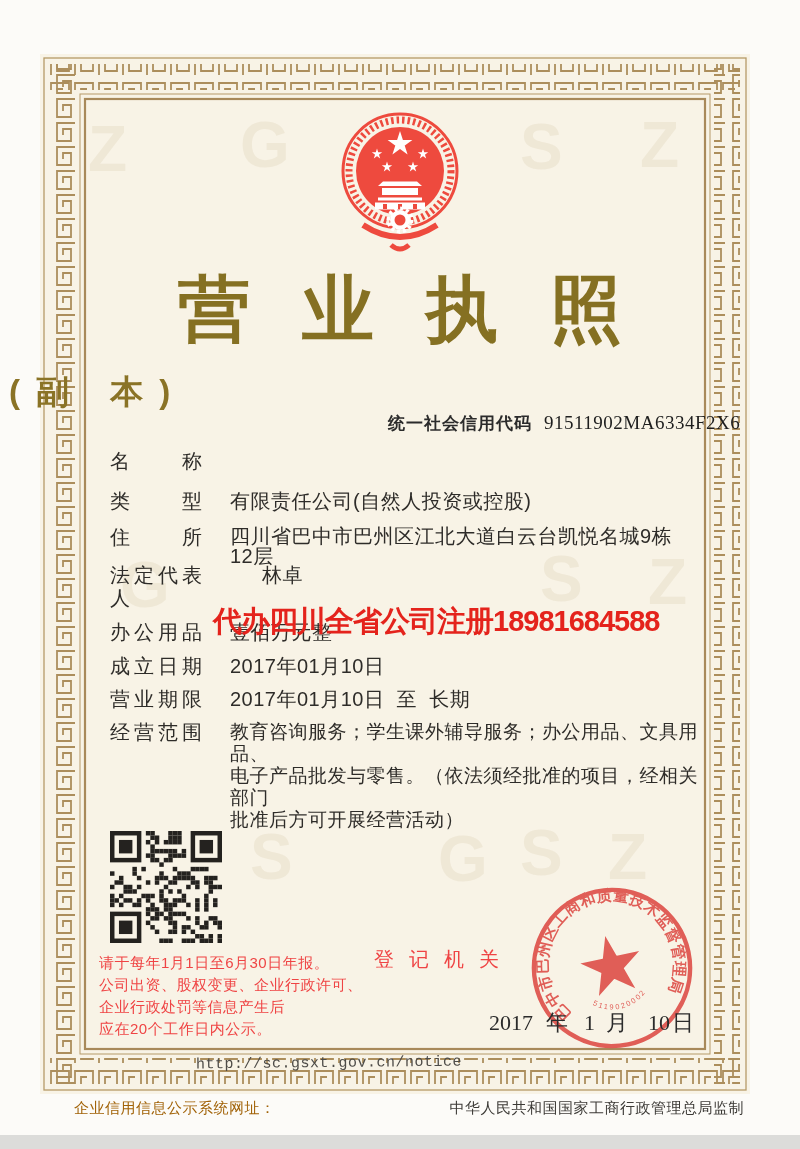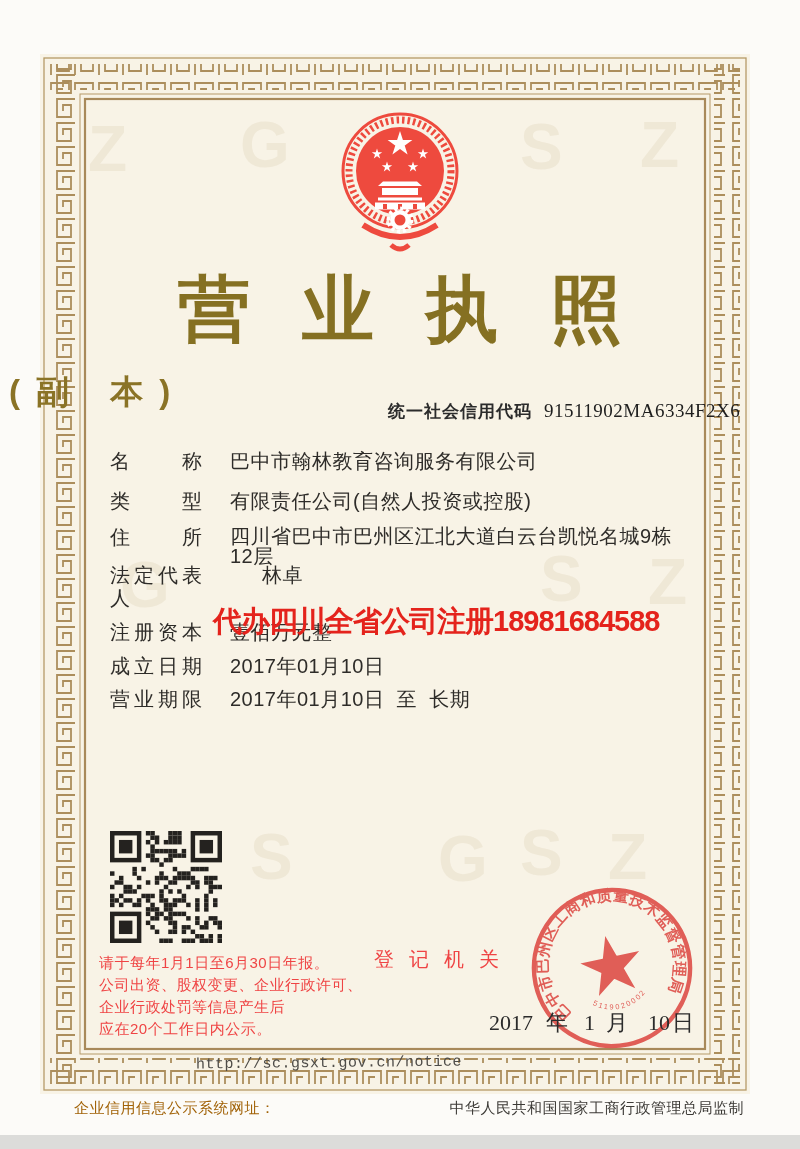--- a/index.html
+++ b/index.html
@@ -9,21 +9,21 @@
   .paper{position:absolute;left:40px;top:54px;width:710px;height:1040px;background:#f8f3e6;}
   #frame-svg{position:absolute;left:0;top:0;pointer-events:none;}
 
   .bg-letter{position:absolute;font-weight:bold;font-size:64px;color:rgba(168,138,80,0.10);letter-spacing:6px;pointer-events:none;}
 
   .emblem{position:absolute;left:333px;top:106px;width:134px;height:152px;}
 
   .cert-title{position:absolute;left:0;top:262px;width:800px;text-align:center;font-size:72px;font-weight:900;color:#857022;letter-spacing:52px;padding-left:52px;box-sizing:border-box;margin:0;}
   .cert-subtitle{position:absolute;left:0;top:370px;width:792px;text-align:left;font-size:33px;font-weight:bold;color:#8a7326;letter-spacing:16px;padding-left:9px;box-sizing:border-box;}
 
-  .credit-line{position:absolute;left:388px;top:400px;white-space:nowrap;}
+  .credit-line{position:absolute;left:388px;top:412px;white-space:nowrap;}
   .credit-label{font-size:17px;font-weight:bold;color:#2b2b2b;letter-spacing:1px;}
   .credit-value{font-size:19px;font-family:"Liberation Serif",serif;color:#1e1e1e;margin-left:12px;letter-spacing:0.5px;}
 
   .fields{position:absolute;left:110px;top:450px;width:596px;color:#2e2c29;}
   .field-row{display:flex;align-items:flex-start;font-size:20px;line-height:23px;}
   .field-label{width:92px;flex:0 0 92px;text-align:justify;text-align-last:justify;font-weight:500;}
   .field-value{margin-left:28px;white-space:pre-wrap;letter-spacing:0.5px;}
   .row-name{margin-bottom:17px;}
   .row-type{margin-bottom:13px;}
   .row-address{margin-bottom:-2px;}
@@ -124,46 +124,51 @@
   <h1 class="cert-title">营业执照</h1>
   <div class="cert-subtitle">(副 本)</div>
 
   <div class="credit-line">
     <span class="credit-label">统一社会信用代码</span><span class="credit-value">91511902MA6334F2X6</span>
   </div>
 
   <div class="fields">
     <div class="field-row row-name">
       <span class="field-label">名称</span>
-      <span class="field-value">巴中市翰林教育咨询服务有限公司</span>
     </div>
     <div class="field-row row-type">
       <span class="field-label">类型</span>
       <span class="field-value">有限责任公司(自然人投资或控股)</span>
     </div>
     <div class="field-row row-address">
       <span class="field-label">住所</span>
       <span class="field-value">四川省巴中市巴州区江北大道白云台凯悦名城9栋
 12层</span>
     </div>
     <div class="field-row row-legal">
       <span class="field-label">法定代表人</span>
       <span class="field-value">林卓</span>
     </div>
     <div class="field-row row-capital">
-      <span class="field-label">注册资本</span>
+      <span class="field-label">办公用品</span>
       <span class="field-value">壹佰万元整</span>
     </div>
     <div class="field-row row-established">
       <span class="field-label">成立日期</span>
       <span class="field-value">2017年01月10日</span>
     </div>
     <div class="field-row row-term">
       <span class="field-label">营业期限</span>
       <span class="field-value">2017年01月10日  至  长期</span>
+    </div>
+    <div class="field-row row-scope">
+      <span class="field-label">经营范围</span>
+      <span class="field-value">教育咨询服务；学生课外辅导服务；办公用品、文具用品、
+电子产品批发与零售。（依法须经批准的项目，经相关部门
+批准后方可开展经营活动）</span>
     </div>
   </div>
 
   <div class="red-watermark">代办四川全省公司注册18981684588</div>
 
   <div class="qr"><svg width="112" height="112" viewBox="0 0 112 112">
         <rect x="35.84" y="0.00" width="4.48" height="4.48" fill="#24221f"></rect>
         <rect x="40.32" y="0.00" width="4.48" height="4.48" fill="#24221f"></rect>
         <rect x="58.24" y="0.00" width="4.48" height="4.48" fill="#24221f"></rect>
         <rect x="62.72" y="0.00" width="4.48" height="4.48" fill="#24221f"></rect>

